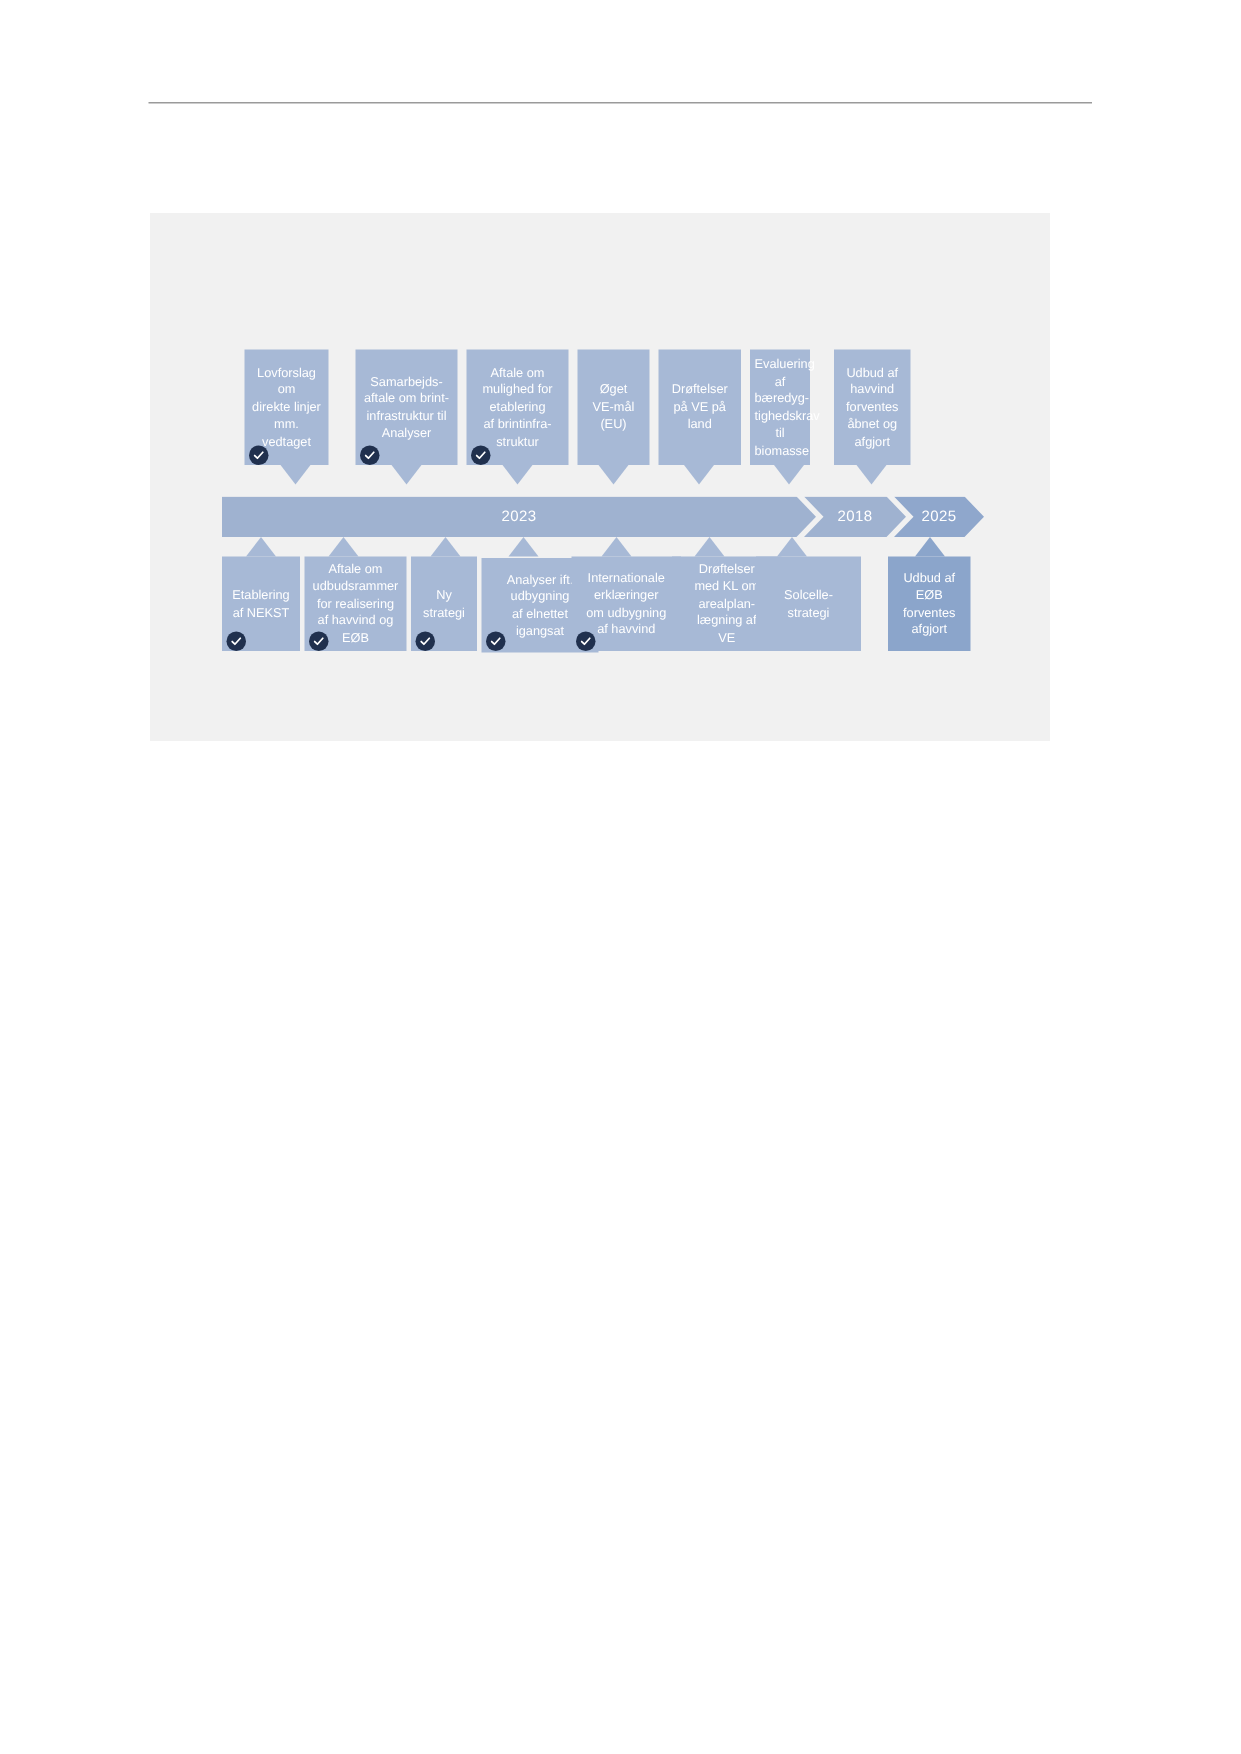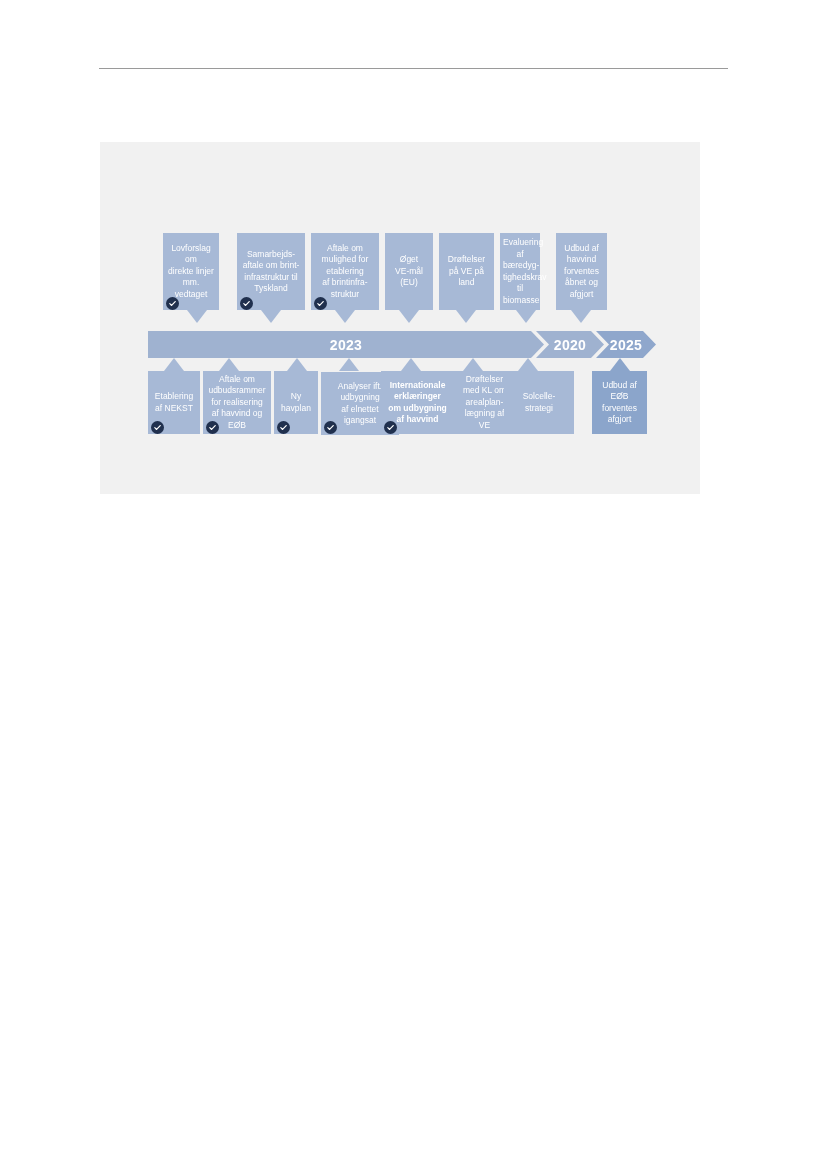--- a/index.html
+++ b/index.html
@@ -71,22 +71,22 @@
   }
   .year-seg .seg-body {
     position: absolute;
     inset: 0;
     background: #9fb2d0;
   }
   .year-seg.dark .seg-body { background: #8fa7cc; }
   .year-seg .seg-label {
     position: relative;
     color: #ffffff;
-    font-size: 14px;
-    font-weight: bold;
+    font-size: 10px;
+    font-weight: normal;
     letter-spacing: 0.3px;
     z-index: 2;
   }
   
   .seg-2023 .seg-body {
     clip-path: polygon(0 0, calc(100% - 13px) 0, 100% 50%, calc(100% - 13px) 100%, 0 100%);
   }
   .seg-2024 .seg-body {
     clip-path: polygon(0 0, calc(100% - 13px) 0, 100% 50%, calc(100% - 13px) 100%, 0 100%, 13px 50%);
   }
@@ -166,21 +166,21 @@
     <svg width="9" height="9" viewBox="0 0 10 10">
         <path d="M2 5.2 L4 7.2 L8 2.8" fill="none" stroke="#ffffff" stroke-width="1.3" stroke-linecap="round" stroke-linejoin="round"></path>
       </svg>
   </div>
   <div class="pointer down" style="left:87px; top:168px;"></div>
 
   <div class="card" style="left:137px; top:91px; width:68px; height:77px;">
     <span class="card-label">Samarbejds-
 aftale om brint-
 infrastruktur til
-Tyskland</span>
+Analyser</span>
   </div>
   <div class="check-badge" style="left:140px; top:155px;">
     <svg width="9" height="9" viewBox="0 0 10 10">
         <path d="M2 5.2 L4 7.2 L8 2.8" fill="none" stroke="#ffffff" stroke-width="1.3" stroke-linecap="round" stroke-linejoin="round"></path>
       </svg>
   </div>
   <div class="pointer down" style="left:161px; top:168px;"></div>
 
   <div class="card" style="left:211px; top:91px; width:68px; height:77px;">
     <span class="card-label">Aftale om
@@ -228,21 +228,21 @@
   </div>
   <div class="pointer down" style="left:471px; top:168px;"></div>
 
   <div class="timeline-bar">
     <div class="year-seg seg-2023" style="left:0px; width:396px;">
       <div class="seg-body"></div>
       <div class="seg-label">2023</div>
     </div>
     <div class="year-seg seg-2024" style="left:388px; width:68px;">
       <div class="seg-body"></div>
-      <div class="seg-label">2020</div>
+      <div class="seg-label">2018</div>
     </div>
     <div class="year-seg seg-2025 dark" style="left:448px; width:60px;justify-content:center;">
       <div class="seg-body"></div>
       <div class="seg-label">2025</div>
     </div>
   </div>
 
   <div class="pointer up" style="left:64px; top:216px;"></div>
   <div class="card" style="left:48px; top:229px; width:52px; height:63px;">
     <span class="card-label">Etablering
@@ -264,21 +264,21 @@
   </div>
   <div class="check-badge" style="left:106px; top:279px;">
     <svg width="9" height="9" viewBox="0 0 10 10">
         <path d="M2 5.2 L4 7.2 L8 2.8" fill="none" stroke="#ffffff" stroke-width="1.3" stroke-linecap="round" stroke-linejoin="round"></path>
       </svg>
   </div>
 
   <div class="pointer up" style="left:187px; top:216px;"></div>
   <div class="card" style="left:174px; top:229px; width:44px; height:63px;">
     <span class="card-label">Ny
-havplan</span>
+strategi</span>
   </div>
   <div class="check-badge" style="left:177px; top:279px;">
     <svg width="9" height="9" viewBox="0 0 10 10">
         <path d="M2 5.2 L4 7.2 L8 2.8" fill="none" stroke="#ffffff" stroke-width="1.3" stroke-linecap="round" stroke-linejoin="round"></path>
       </svg>
   </div>
 
   <div class="pointer up" style="left:239px; top:216px;"></div>
   <div class="card" style="left:221px; top:230px; width:78px; height:63px;">
     <span class="card-label">Analyser ift.
@@ -286,21 +286,21 @@
 af elnettet
 igangsat</span>
   </div>
   <div class="check-badge" style="left:224px; top:279px;">
     <svg width="9" height="9" viewBox="0 0 10 10">
         <path d="M2 5.2 L4 7.2 L8 2.8" fill="none" stroke="#ffffff" stroke-width="1.3" stroke-linecap="round" stroke-linejoin="round"></path>
       </svg>
   </div>
 
   <div class="pointer up" style="left:301px; top:216px;"></div>
-  <div class="card" style="left:281px; top:229px; width:73px; height:63px;font-weight:bold;">
+  <div class="card" style="left:281px; top:229px; width:73px; height:63px;">
     <span class="card-label">Internationale
 erklæringer
 om udbygning
 af havvind</span>
   </div>
   <div class="check-badge" style="left:284px; top:279px;">
     <svg width="9" height="9" viewBox="0 0 10 10">
         <path d="M2 5.2 L4 7.2 L8 2.8" fill="none" stroke="#ffffff" stroke-width="1.3" stroke-linecap="round" stroke-linejoin="round"></path>
       </svg>
   </div>

